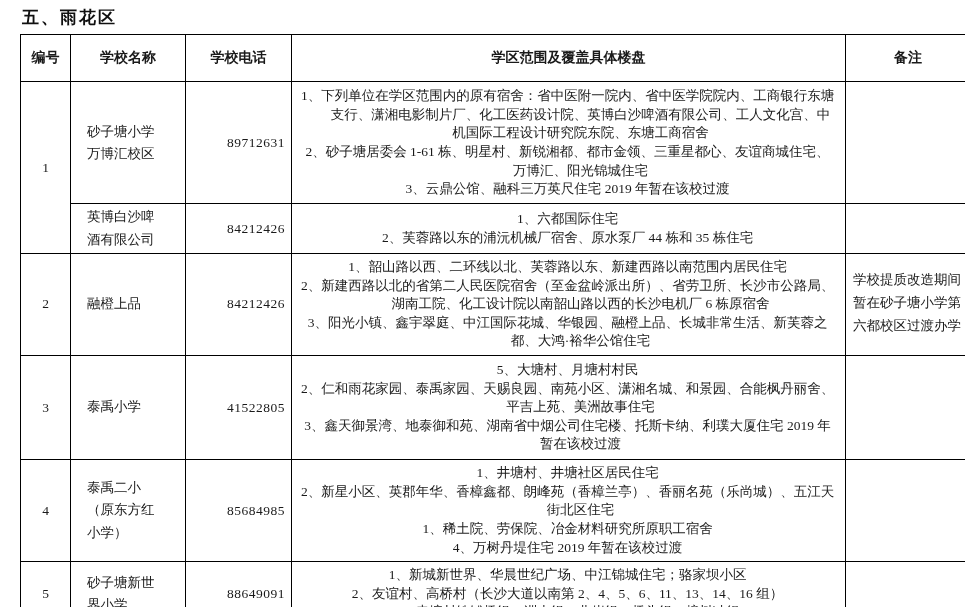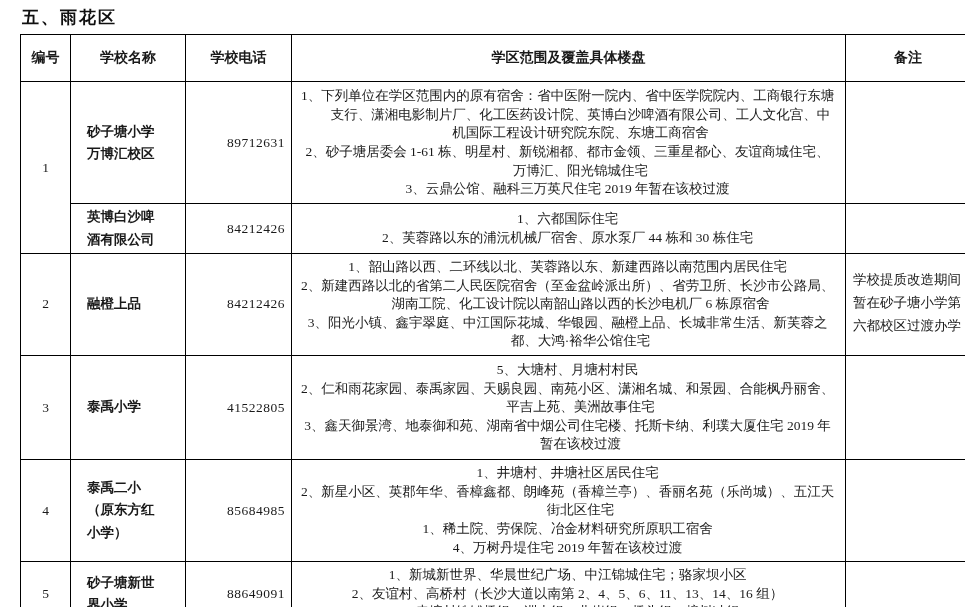--- a/index.html
+++ b/index.html
@@ -19,21 +19,21 @@
   }
   .school-table th,.school-table td{
     border:1px solid #000;vertical-align:middle;
     font-size:13.5px;color:#1a1a1a;word-break:break-all;
   }
   .school-table thead tr{height:47px;}
   .school-table th{
     font-weight:bold;text-align:center;font-size:14px;padding:2px;
   }
   td.c-no{text-align:center;font-size:13.5px;}
-  td.c-name{padding:2px 20px 2px 16px;line-height:1.65;text-align:left;font-weight:bold;}
+  td.c-name{padding:2px 20px 2px 16px;line-height:1.65;text-align:left;}
   td.c-phone{padding:2px 6px 2px 12px;letter-spacing:0.5px;text-align:right;}
   td.c-scope{padding:4px 10px 4px 8px;line-height:1.38;}
   td.c-remark{padding:2px 7px;line-height:1.7;text-align:left;font-family:Liberation Mono, monospace;}
   .item{padding-left:26px;text-indent:-26px;line-height:1.38;text-align:center;}
   tr.h-r1a{height:122px;}
   tr.h-r1b{height:42px;}
   tr.h-r2{height:102px;}
   tr.h-r3{height:104px;}
   tr.h-r4{height:96px;}
   tr.h-r5{height:52px;}
@@ -74,21 +74,21 @@
           <div class="item">3、云鼎公馆、融科三万英尺住宅 2019 年暂在该校过渡</div>
         </td>
         <td class="c-remark"></td>
       </tr>
 
       <tr class="h-r1b">
         <td class="c-name">英博白沙啤酒有限公司</td>
         <td class="c-phone">84212426</td>
         <td class="c-scope">
           <div class="item">1、六都国际住宅</div>
-          <div class="item">2、芙蓉路以东的浦沅机械厂宿舍、原水泵厂 44 栋和 30 栋住宅</div>
+          <div class="item">2、芙蓉路以东的浦沅机械厂宿舍、原水泵厂 44 栋和 35 栋住宅</div>
         </td>
         <td class="c-remark"></td>
       </tr>
 
       <tr class="h-r2">
         <td class="c-no">2</td>
         <td class="c-name">融橙上品</td>
         <td class="c-phone">84212426</td>
         <td class="c-scope">
           <div class="item">1、韶山路以西、二环线以北、芙蓉路以东、新建西路以南范围内居民住宅</div>

